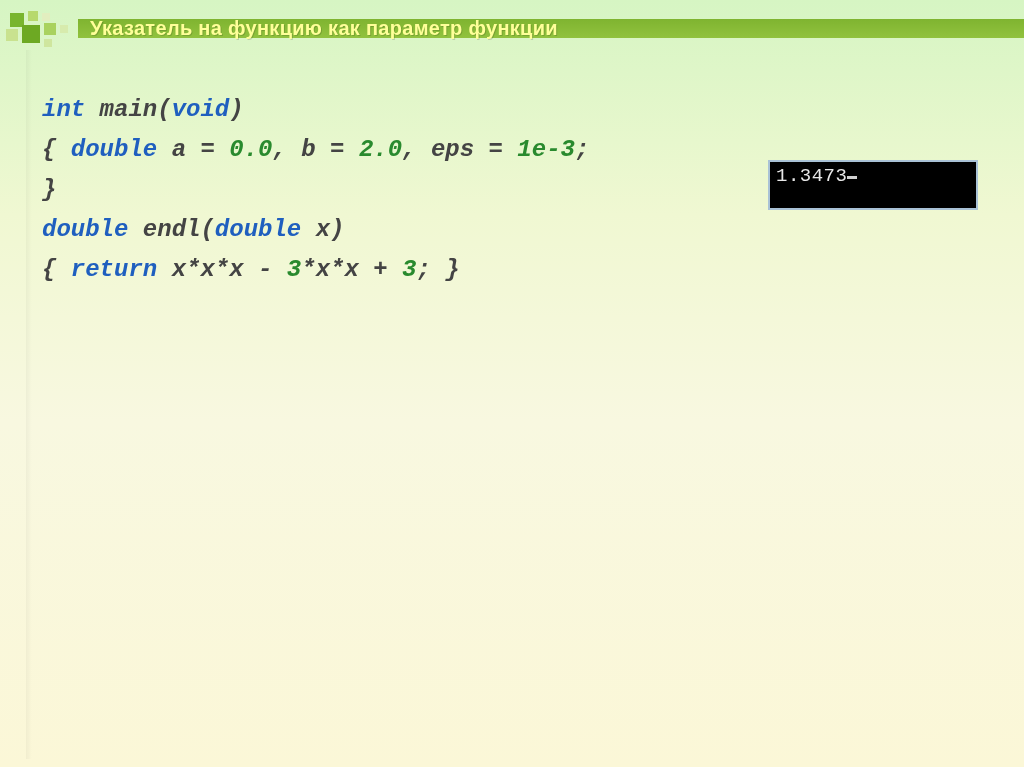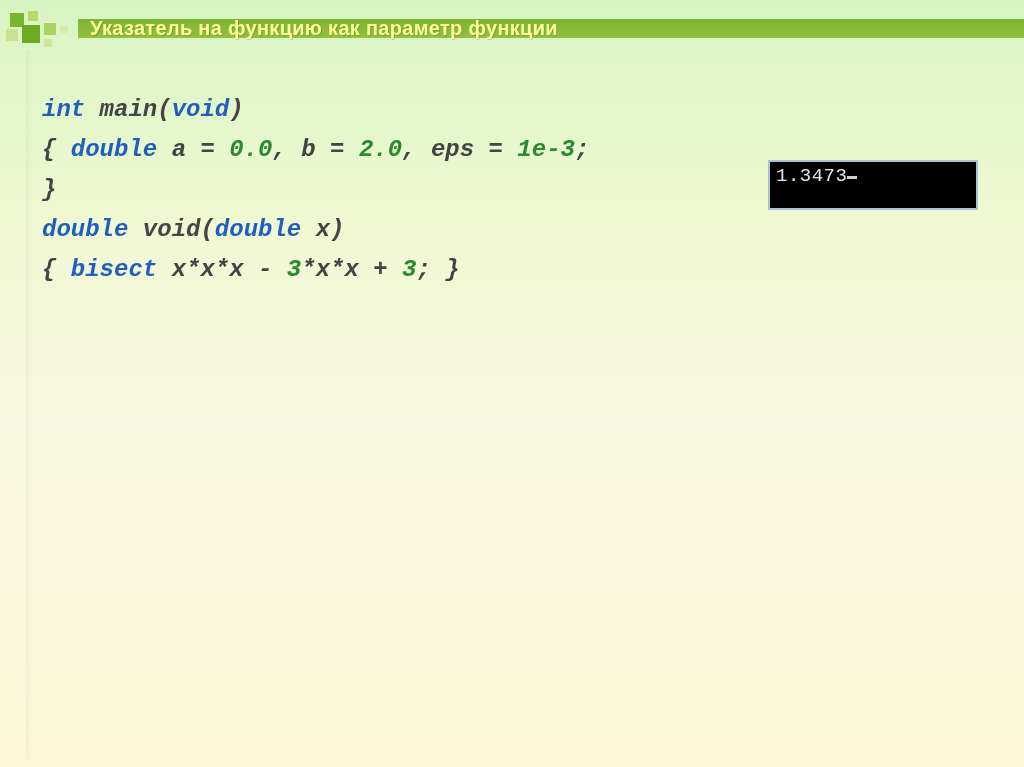--- a/index.html
+++ b/index.html
@@ -129,21 +129,21 @@
     <div class="title-bar">Указатель на функцию как параметр функции</div>
   </div>
 
   <div class="page-shadow"></div>
 
   <div class="code-area">
     <div class="line"><span class="kw">int</span><span class="pl"> main(</span><span class="kw">void</span><span class="pl">)</span></div>
     <div class="line"><span class="pl">{ </span><span class="kw">double</span><span class="pl"> a = </span><span class="num">0.0</span><span class="pl">, b = </span><span class="num">2.0</span><span class="pl">, eps = </span><span class="num">1e-3</span><span class="pl">;</span></div>
     <div class="line pl">}</div>
     <div class="line pl"></div>
-    <div class="line"><span class="kw">double</span><span class="pl"> void(</span><span class="kw">double</span><span class="pl"> x)</span></div>
-    <div class="line"><span class="pl">{ </span><span class="kw">bisect</span><span class="pl"> x*x*x - </span><span class="num">3</span><span class="pl">*x*x + </span><span class="num">3</span><span class="pl">; }</span></div>
+    <div class="line"><span class="kw">double</span><span class="pl"> endl(</span><span class="kw">double</span><span class="pl"> x)</span></div>
+    <div class="line"><span class="pl">{ </span><span class="kw">return</span><span class="pl"> x*x*x - </span><span class="num">3</span><span class="pl">*x*x + </span><span class="num">3</span><span class="pl">; }</span></div>
   </div>
 
   <div class="console">
     <span>1.3473</span><span class="cursor"></span>
   </div>
 
 </div>
 
 </body></html>

